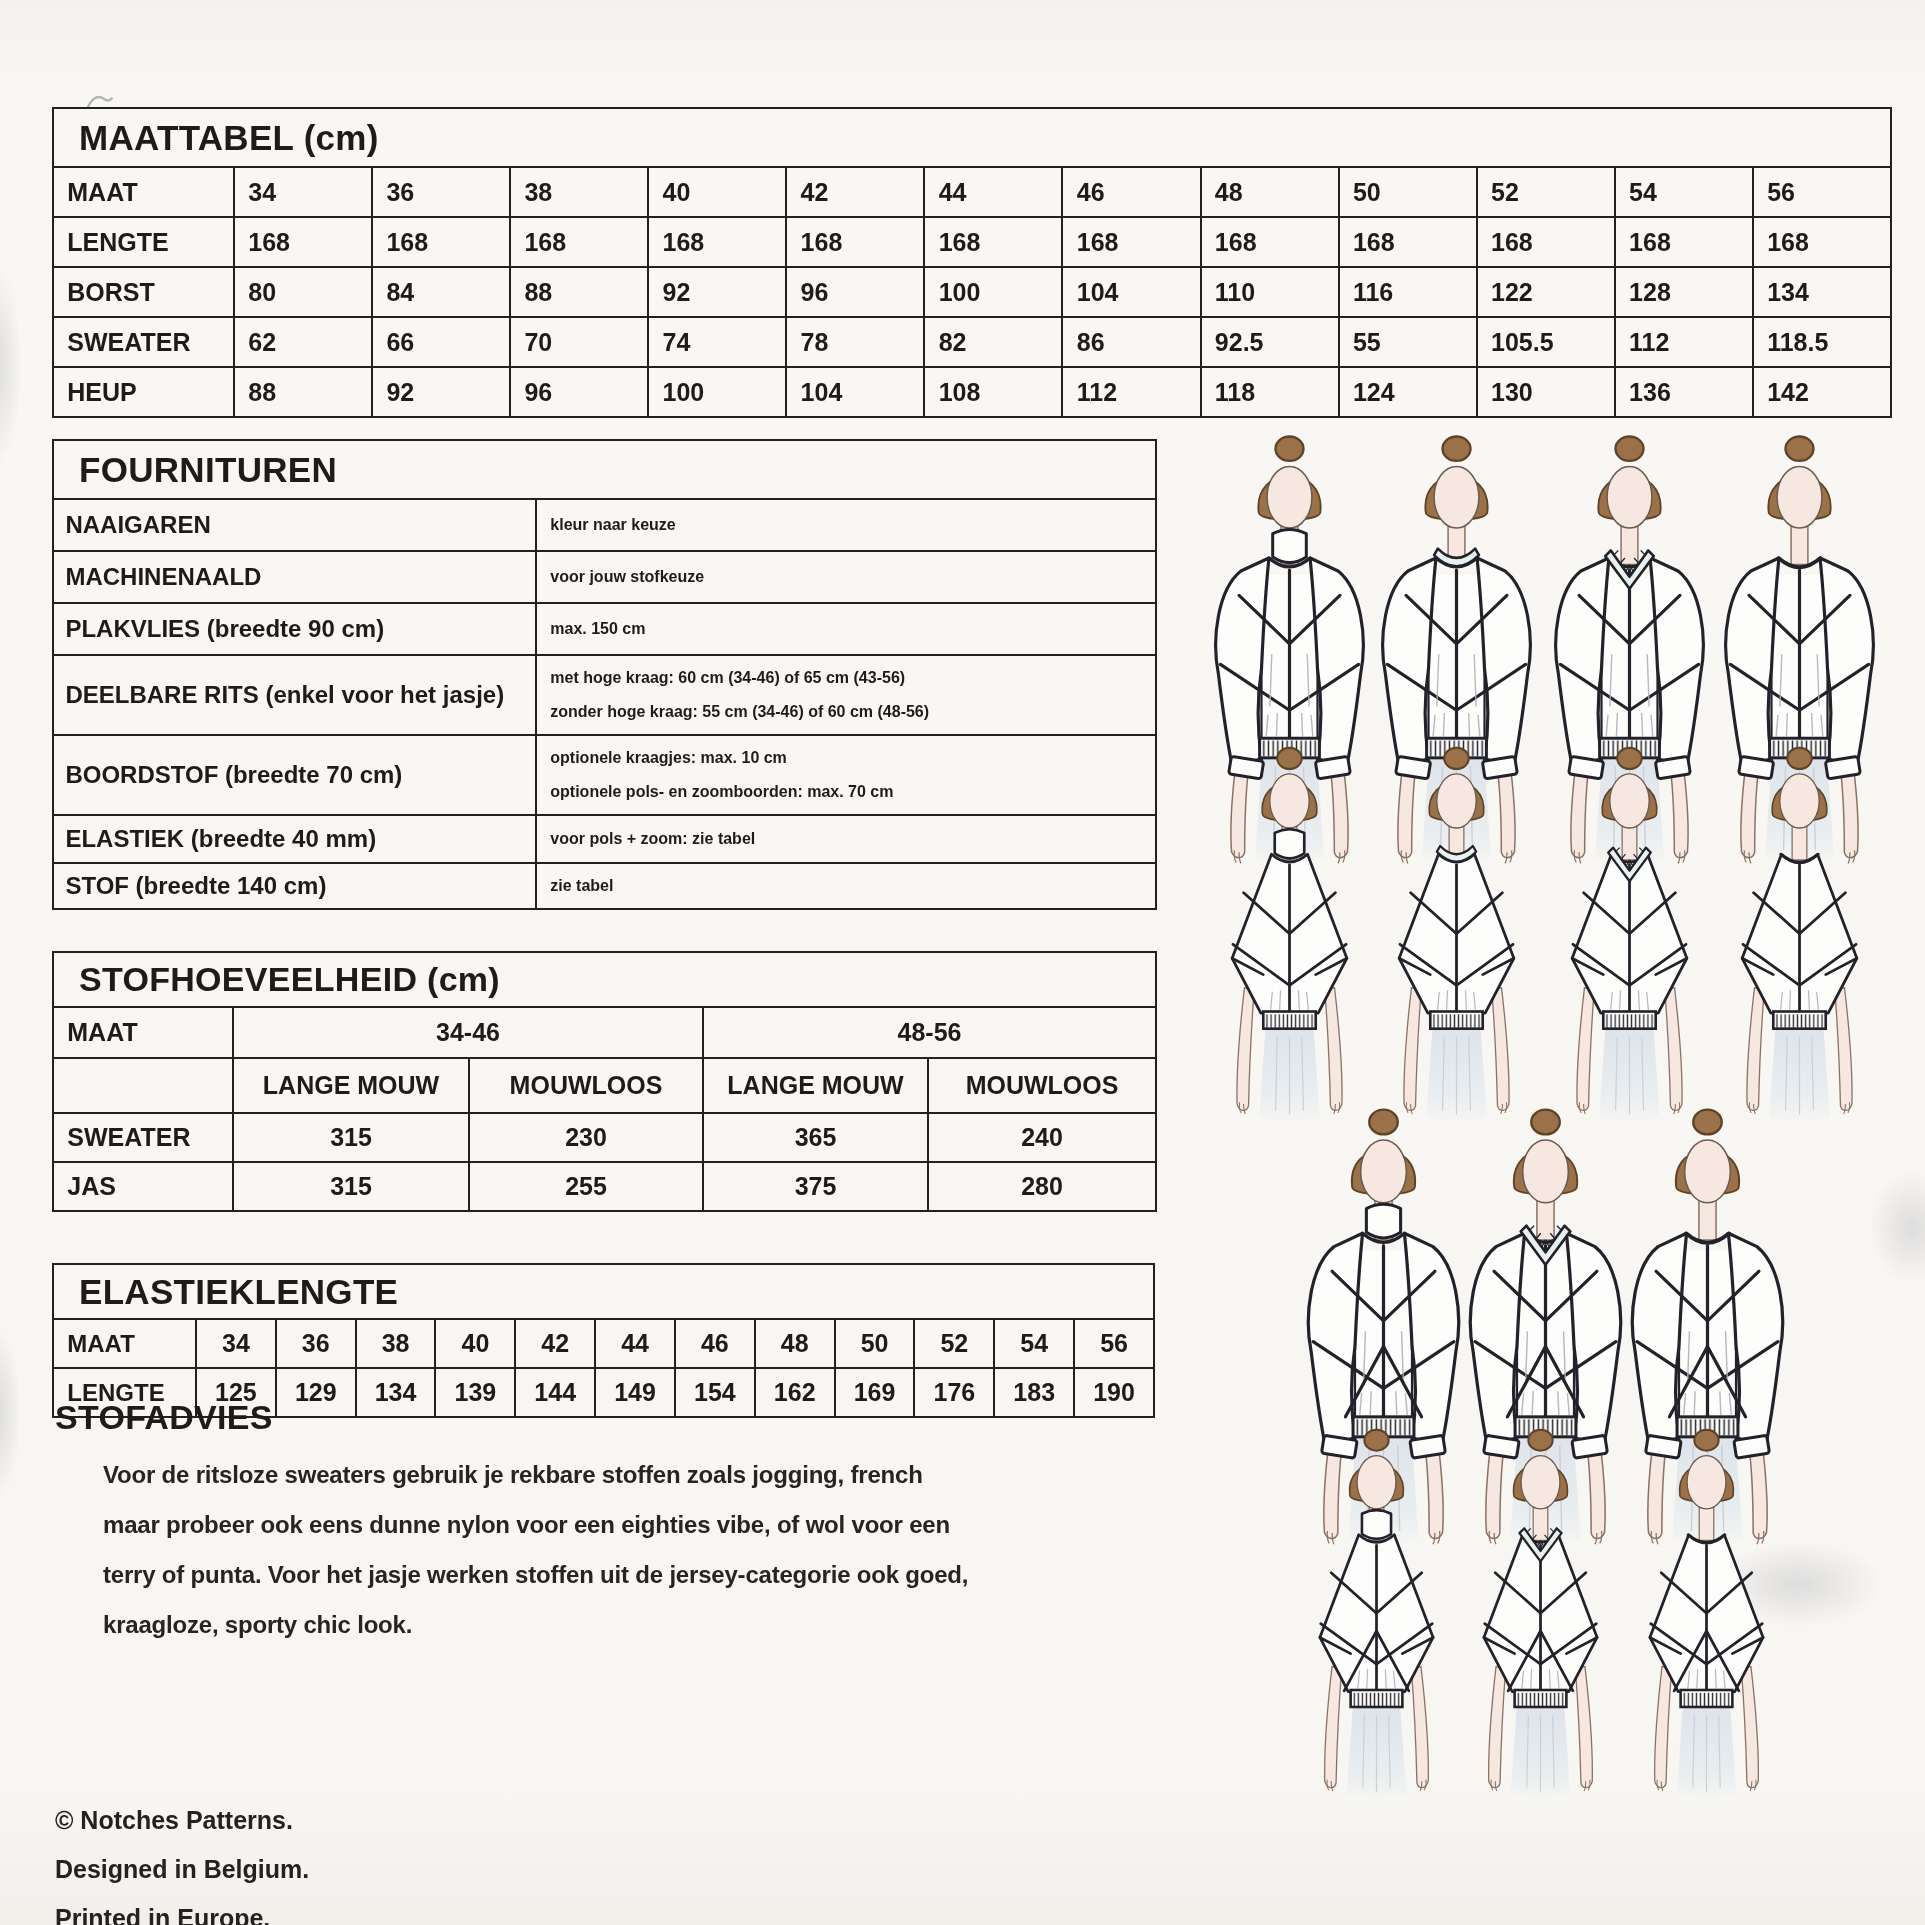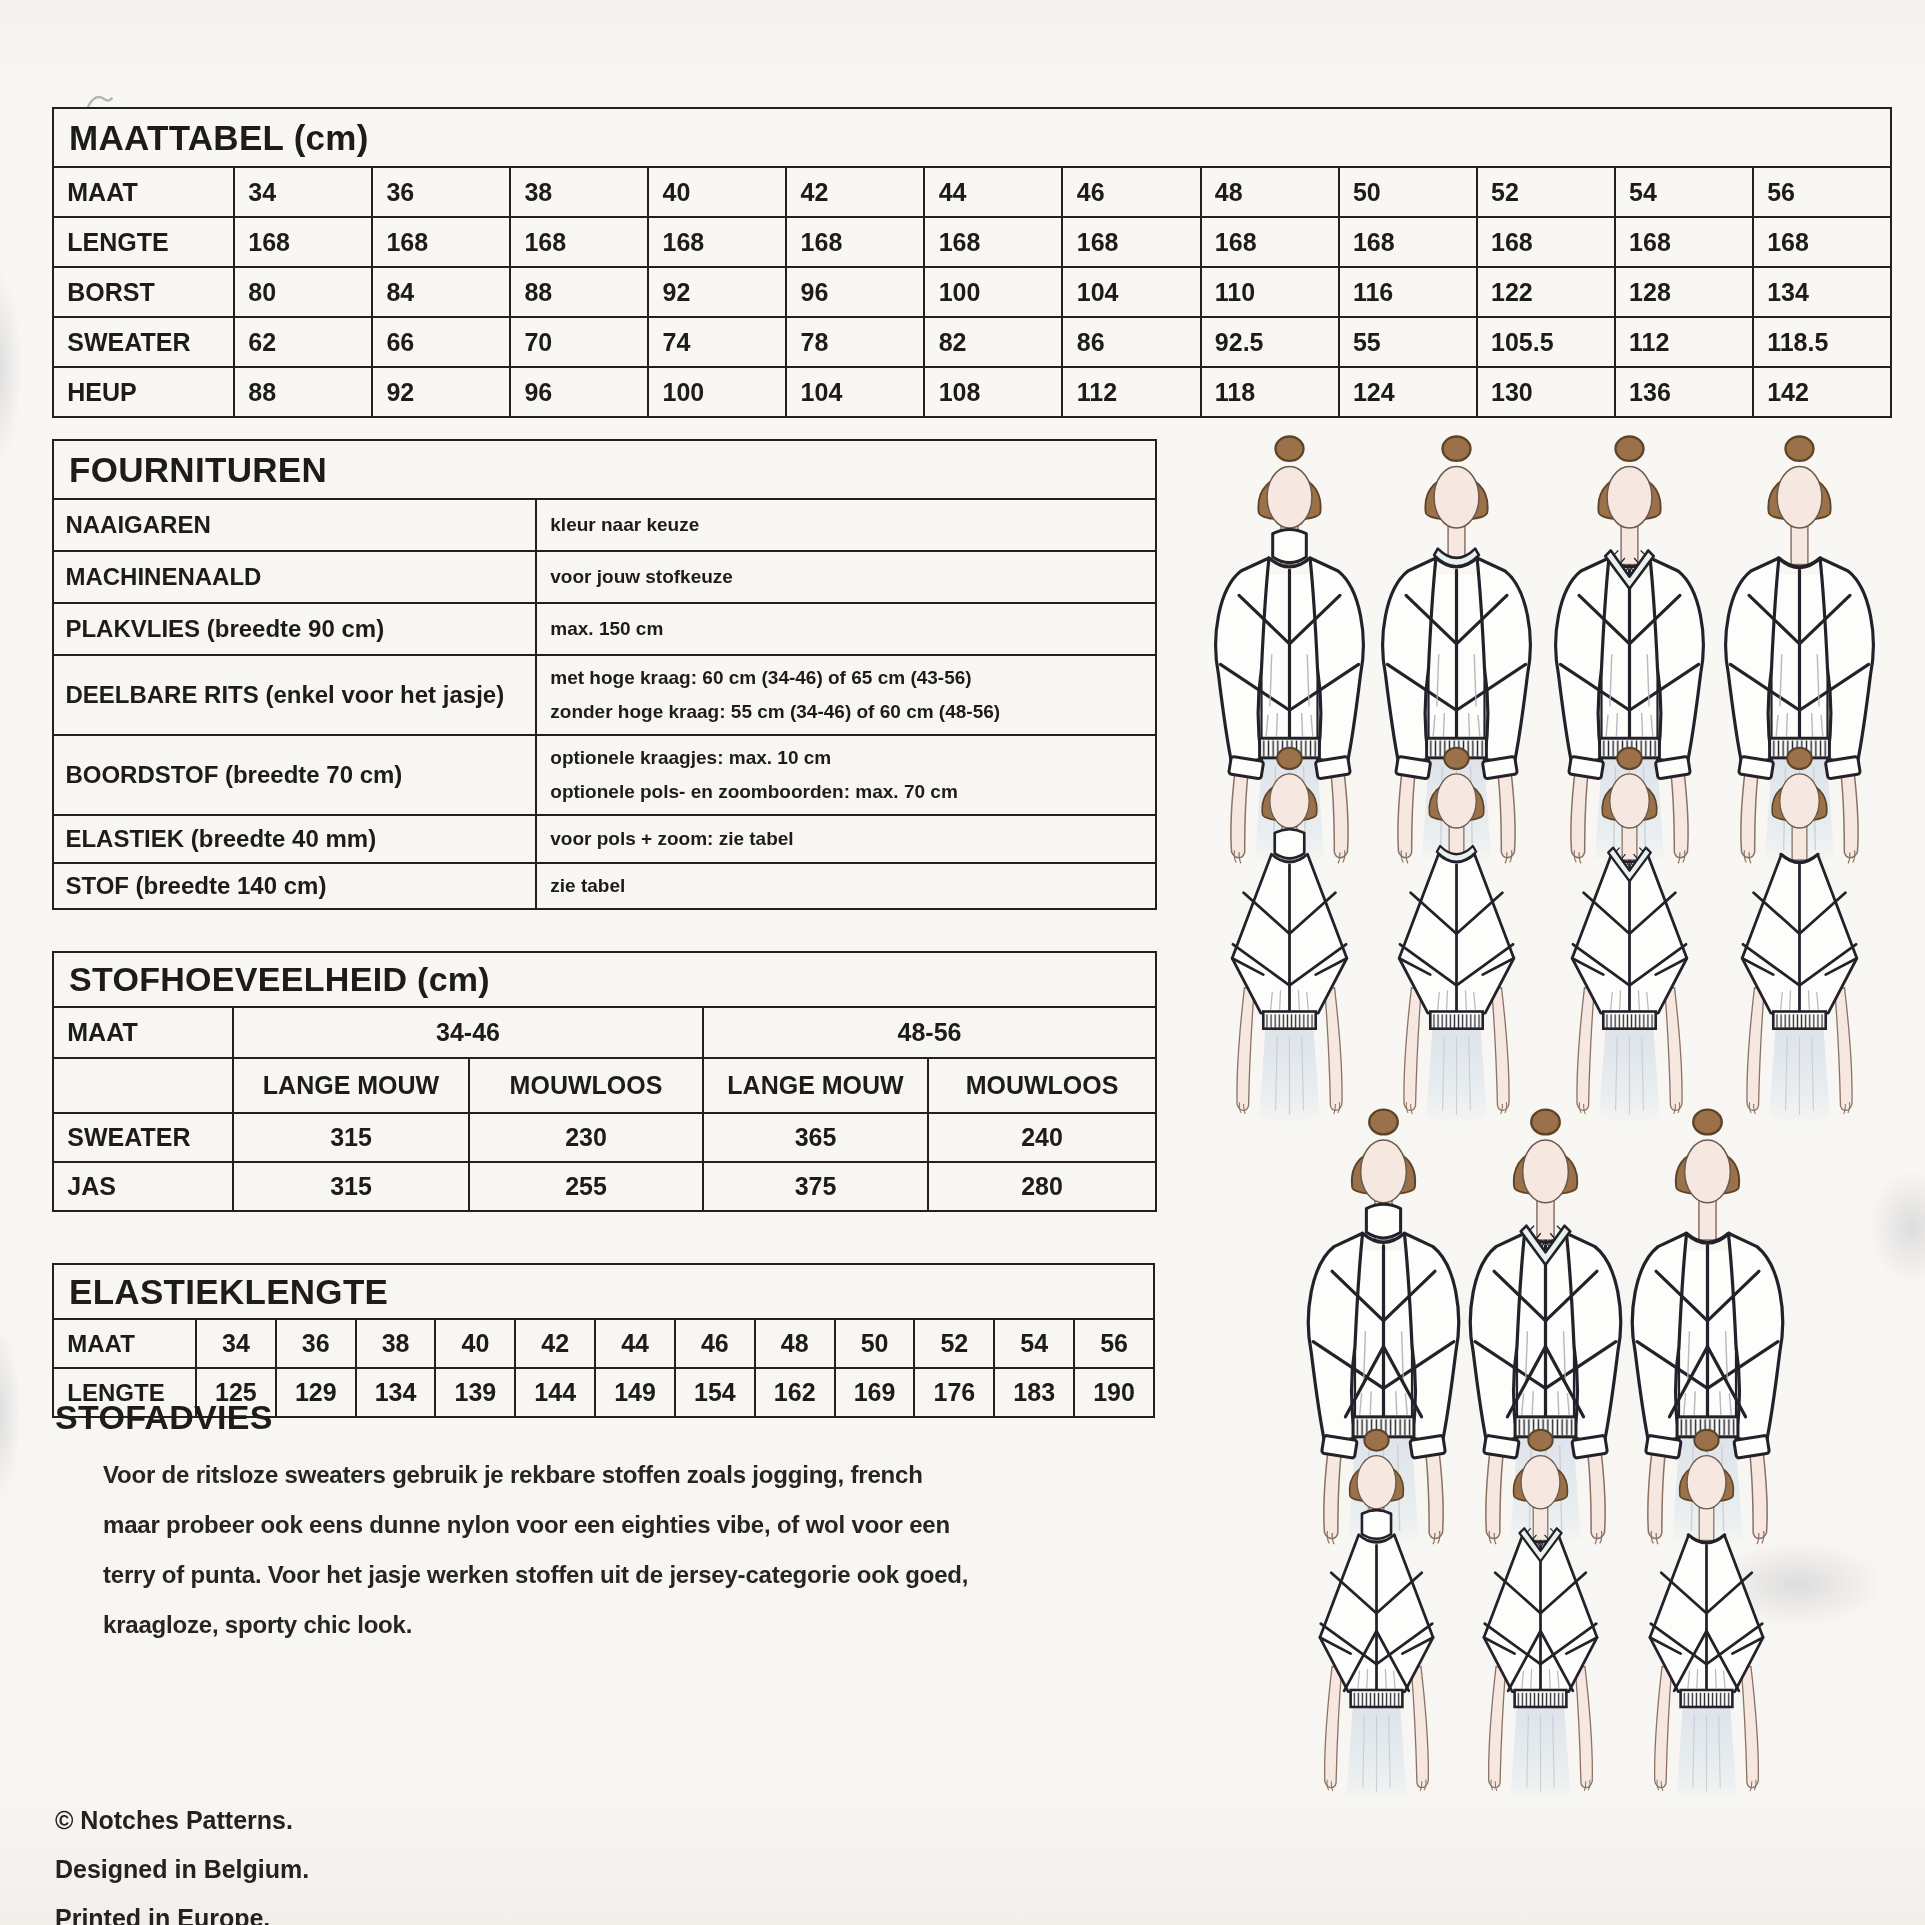--- a/index.html
+++ b/index.html
@@ -2,26 +2,26 @@
 <html style="font-size:15px"><head>
 <meta charset="utf-8">
 <style>
   html,body{margin:0;padding:0;background:#e9e7e3;}
   .page{position:relative;width:1926px;height:1926px;overflow:hidden;
         background:linear-gradient(180deg,#f4f2ee 0%,#f9f7f4 5%,#f8f6f3 93%,#f2efeb 100%);
         font-family:"Liberation Sans","DejaVu Sans",sans-serif;color:#1d1c1a;}
   .abs{position:absolute;}
   table{border-collapse:collapse;table-layout:fixed;}
   .tbl td{border:2.9px solid #23211f;vertical-align:middle;font-weight:bold;overflow:hidden;white-space:nowrap;color:#1d1c1a;}
-  .tt{font-size:35px;letter-spacing:0.3px;padding-left:15px;}
+  .tt{font-size:35px;letter-spacing:0.3px;padding-left:25px;}
   .lbl{font-size:25px;padding-left:13.3px;}
   .num{font-size:25px;padding-left:13.3px;}
   .cnum{font-size:25px;text-align:center;padding:0;}
   .flbl{font-size:24px;padding-left:11.4px;}
-  .fval{font-size:19px;padding-left:13.3px;margin-left:28px;}
+  .fval{font-size:16px;padding-left:13.3px;margin-left:28px;}
   .fval .l2{line-height:34px;}
   .advies-title{font-size:34px;font-weight:bold;letter-spacing:0.3px;}
   .advies-line{font-size:24px;font-weight:bold;line-height:50px;letter-spacing:-0.2px;white-space:nowrap;color:#262523;margin-left:48px;}
   .credit-line{font-size:25px;font-weight:bold;line-height:49px;color:#232221;}
   .fig{position:absolute;}
   .squiggle{position:absolute;opacity:.65;}
   .smudge{position:absolute;border-radius:50%;pointer-events:none;
           background:radial-gradient(closest-side,rgba(125,130,140,.22),rgba(125,130,140,0));}
 </style>
 </head>

